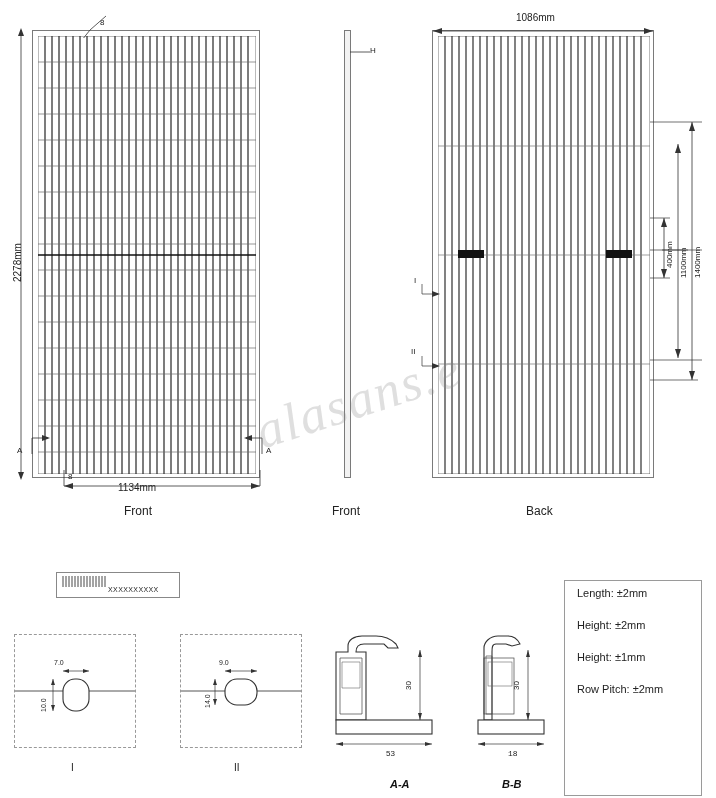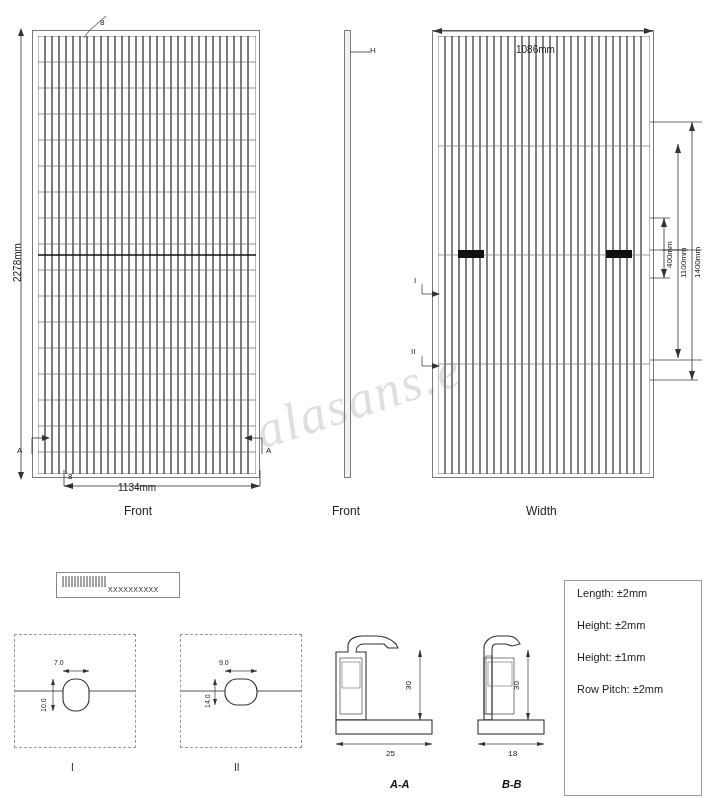--- a/index.html
+++ b/index.html
@@ -172,21 +172,21 @@
           <line x1="0" y1="328" x2="212" y2="328"></line>
         </g>
 
         <rect x="20" y="214" width="26" height="8" fill="#111"></rect>
         <rect x="168" y="214" width="26" height="8" fill="#111"></rect>
       </svg>
     </div>
   </div>
 </div>
 
-<div class="abs lbl" style="left:516px;top:12px;margin-top:32px;">1086mm</div>
+<div class="abs lbl" style="left:516px;top:12px;">1086mm</div>
 <svg class="abs" style="left:430px;top:24px;" width="226" height="14">
   <line x1="3" y1="7" x2="223" y2="7" stroke="#333" stroke-width="0.8"></line>
   <polygon points="3,7 12,4 12,10" fill="#333"></polygon>
   <polygon points="223,7 214,4 214,10" fill="#333"></polygon>
 </svg>
 
 <svg class="abs" style="left:650px;top:110px;" width="56" height="282">
 
   <line x1="0" y1="12" x2="52" y2="12" stroke="#333" stroke-width="0.7"></line>
   <line x1="0" y1="140" x2="52" y2="140" stroke="#333" stroke-width="0.7"></line>
@@ -216,21 +216,21 @@
   <polyline points="10,6 10,16 26,16" fill="none" stroke="#333" stroke-width="0.7"></polyline>
   <polygon points="28,16 20,13 20,19" fill="#333"></polygon>
 </svg>
 <div class="abs lbl-sm" style="left:414px;top:276px;">I</div>
 <svg class="abs" style="left:412px;top:352px;" width="30" height="22">
   <polyline points="10,4 10,14 26,14" fill="none" stroke="#333" stroke-width="0.7"></polyline>
   <polygon points="28,14 20,11 20,17" fill="#333"></polygon>
 </svg>
 <div class="abs lbl-sm" style="left:411px;top:347px;">II</div>
 
-<div class="abs lbl-big" style="left:526px;top:504px;">Width</div>
+<div class="abs lbl-big" style="left:526px;top:504px;">Back</div>
 
 <div class="wm" style="left:252px;top:370px;">alasans.e</div>
 
 <div class="abs solid-box" style="left:56px;top:572px;width:124px;height:26px;">
   <svg width="122" height="24" viewBox="0 0 122 24">
     <g stroke="#333" stroke-width="0.9">
       <line x1="6" y1="3" x2="6" y2="14"></line>
         <line x1="9" y1="3" x2="9" y2="14"></line>
       <line x1="12" y1="3" x2="12" y2="14"></line>
         <line x1="15" y1="3" x2="15" y2="14"></line>
@@ -292,21 +292,21 @@
 
   <line x1="102" y1="22" x2="102" y2="92" stroke="#333" stroke-width="0.7"></line>
   <polygon points="102,22 100,29 104,29" fill="#333"></polygon>
   <polygon points="102,92 100,85 104,85" fill="#333"></polygon>
 
   <line x1="18" y1="116" x2="114" y2="116" stroke="#333" stroke-width="0.7"></line>
   <polygon points="18,116 25,114 25,118" fill="#333"></polygon>
   <polygon points="114,116 107,114 107,118" fill="#333"></polygon>
 </svg>
 <div class="abs lbl-sm vert" style="left:404px;top:690px;font-size:8px;">30</div>
-<div class="abs lbl-sm" style="left:386px;top:749px;font-size:8px;">25</div>
+<div class="abs lbl-sm" style="left:386px;top:749px;font-size:8px;">53</div>
 <div class="abs lbl-bold" style="left:390px;top:778px;">A-A</div>
 
 <svg class="abs" style="left:462px;top:628px;" width="110" height="128">
   <path d="M22,92 L22,20 C22,14 28,8 36,8 L46,8 C52,8 56,12 58,16 L50,18 L44,16 L34,16 C30,16 30,20 30,24 L30,92 Z" fill="#ffffff" stroke="#333" stroke-width="1.1"></path>
   <rect x="16" y="92" width="66" height="14" fill="#ffffff" stroke="#333" stroke-width="1.1"></rect>
   <path d="M24,28 L30,28 L30,86 L24,86 Z" fill="none" stroke="#555" stroke-width="0.7"></path>
   <rect x="22" y="30" width="30" height="56" fill="none" stroke="#444" stroke-width="0.7"></rect>
   <rect x="26" y="34" width="24" height="24" fill="none" stroke="#666" stroke-width="0.6"></rect>
   <line x1="66" y1="22" x2="66" y2="92" stroke="#333" stroke-width="0.7"></line>
   <polygon points="66,22 64,29 68,29" fill="#333"></polygon>

